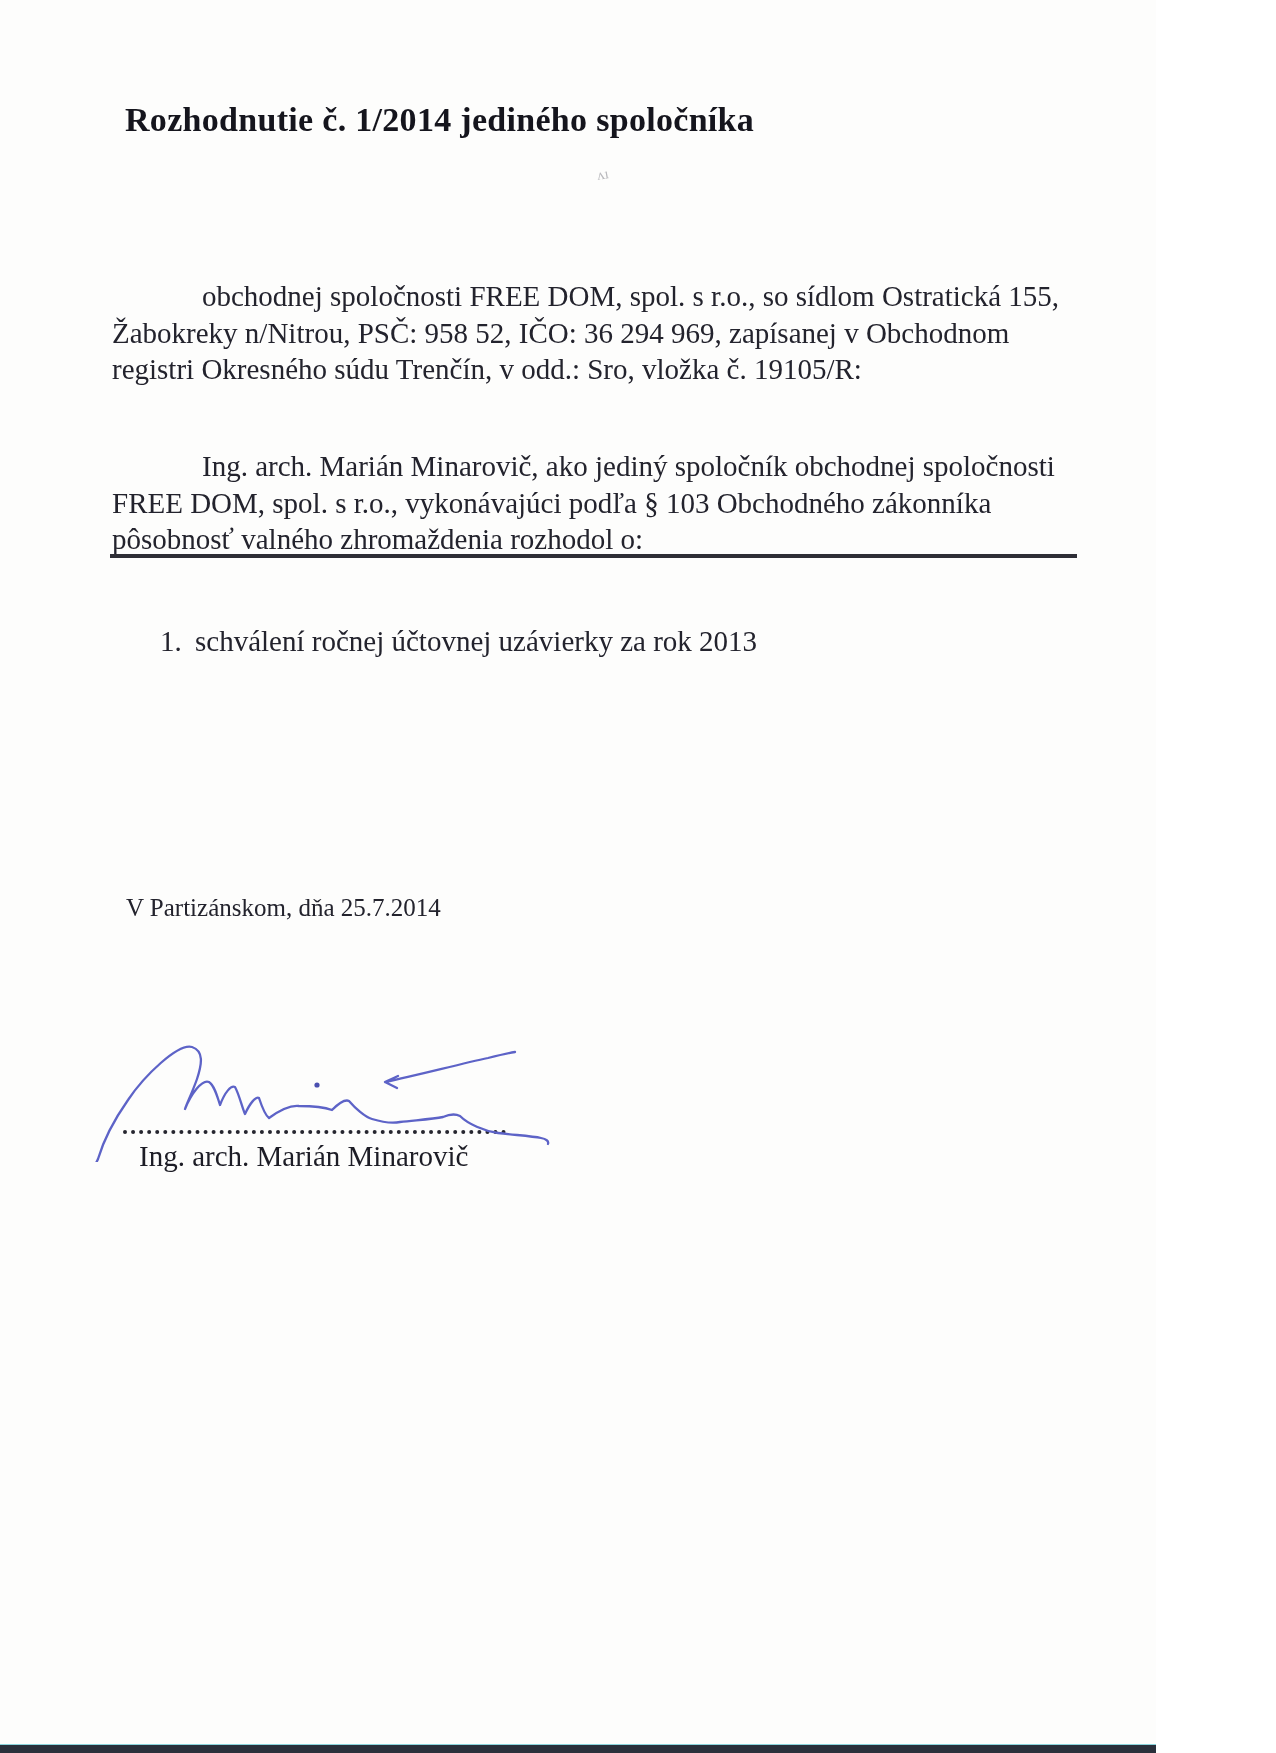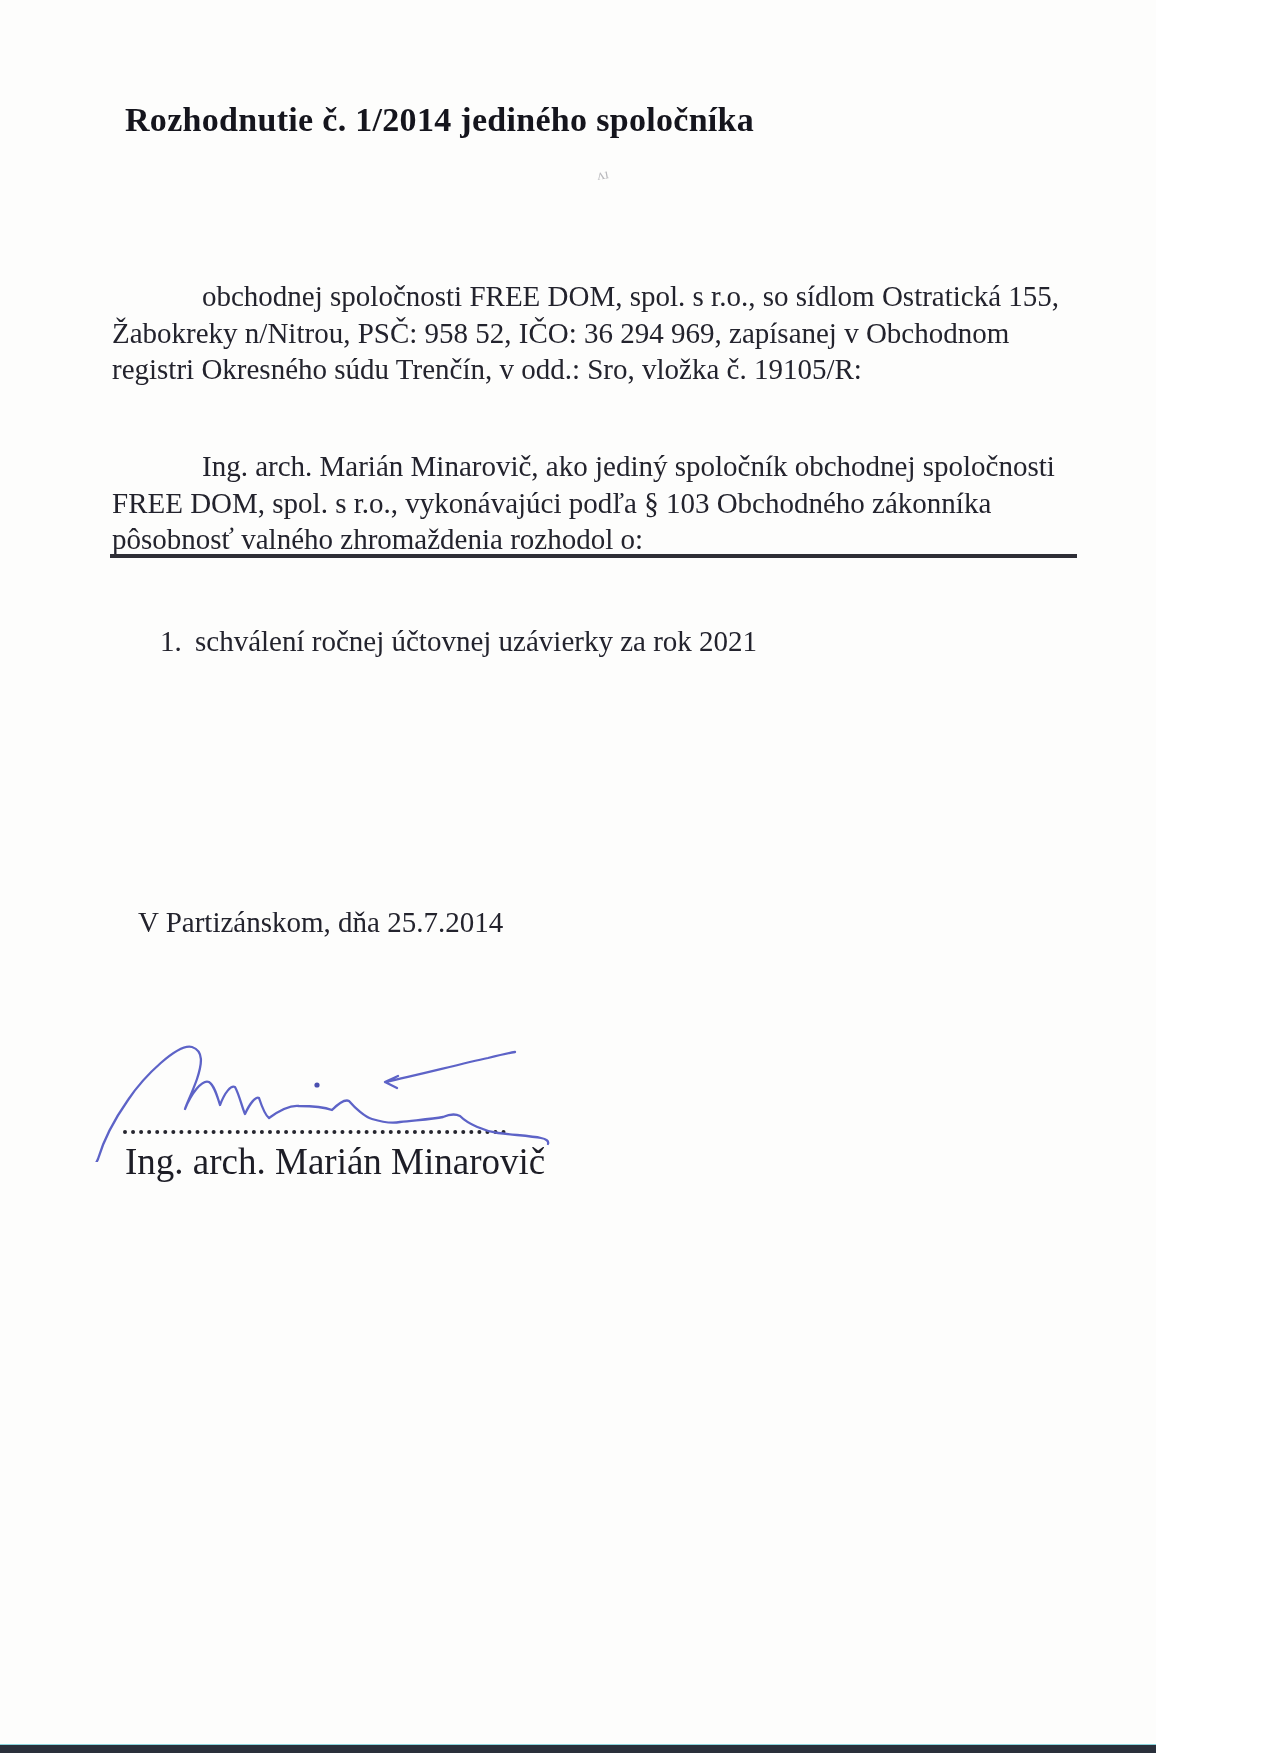--- a/index.html
+++ b/index.html
@@ -59,22 +59,22 @@
     top: 625px;
     display: flex;
     font-size: 29px;
     color: #23232d;
   }
   .list-item .num { width: 35px; flex: 0 0 auto; }
   .date {
     position: absolute;
     left: 126px;
     top: 894px;
-    margin: 12px;
-    font-size: 29px;
+    margin: 0;
+    font-size: 25px;
     color: #23232d;
     white-space: nowrap;
   }
   .sig-svg {
     position: absolute;
     left: 88px;
     top: 1032px;
     width: 470px;
     height: 130px;
     z-index: 3;
@@ -83,24 +83,24 @@
     position: absolute;
     left: 123px;
     top: 1113px;
     width: 383px;
     height: 17px;
     border-bottom: 4px dotted #26262f;
     z-index: 2;
   }
   .name {
     position: absolute;
-    left: 125px;
+    left: 139px;
     top: 1140px;
     margin: 0;
-    font-size: 37px;
+    font-size: 29px;
     color: #1d1d26;
     white-space: nowrap;
   }
   .bottom-bar {
     position: absolute;
     left: 0;
     bottom: 0;
     width: 1276px;
     height: 9px;
     background: #2a303b;
@@ -118,21 +118,21 @@
   <div class="smudge">ʌı</div>
 
   <p class="para p1">obchodnej spoločnosti FREE DOM, spol. s r.o., so sídlom Ostratická 155, Žabokreky n/Nitrou, PSČ: 958 52, IČO: 36 294 969, zapísanej v Obchodnom registri Okresného súdu Trenčín, v odd.: Sro, vložka č. 19105/R:</p>
 
   <p class="para p2">Ing. arch. Marián Minarovič, ako jediný spoločník obchodnej spoločnosti FREE DOM, spol. s r.o., vykonávajúci podľa § 103 Obchodného zákonníka pôsobnosť valného zhromaždenia rozhodol o:</p>
 
   <div class="rule"></div>
 
   <div class="list-item">
     <span class="num">1.</span>
-    <span class="txt">schválení ročnej účtovnej uzávierky za rok 2021</span>
+    <span class="txt">schválení ročnej účtovnej uzávierky za rok 2013</span>
   </div>
 
   <p class="date">V Partizánskom, dňa 25.7.2014</p>
 
   <svg class="sig-svg" viewBox="0 0 470 130" xmlns="http://www.w3.org/2000/svg">
     <g fill="none" stroke="#5d63c7" stroke-width="2.3" stroke-linecap="round" stroke-linejoin="round">
       <path d="
         M 2 136
         C 5 135, 8 132, 10 127
         C 15 110, 26 88, 40 68

